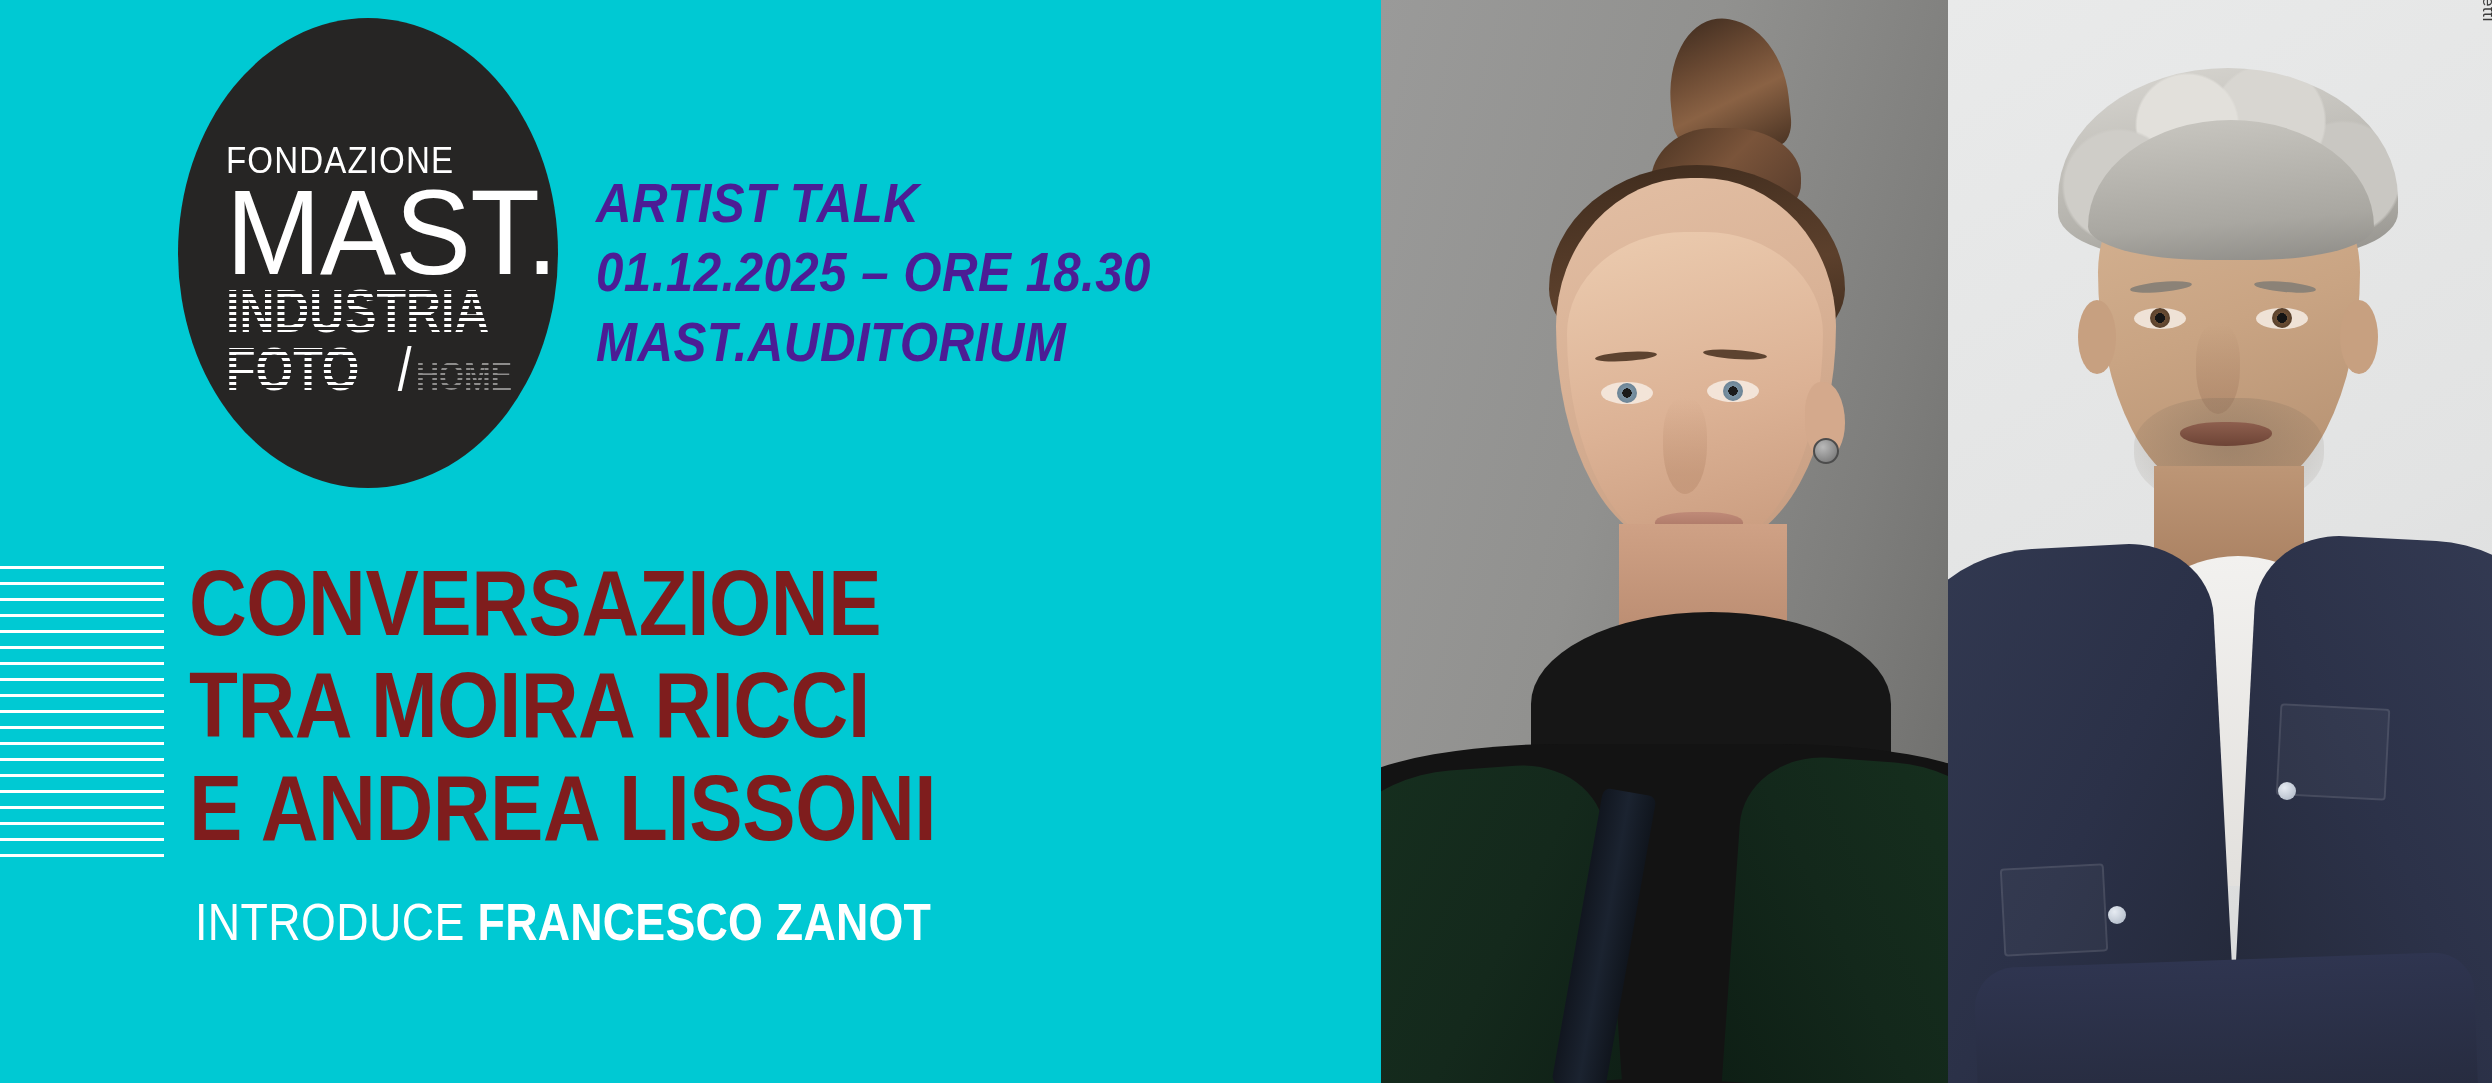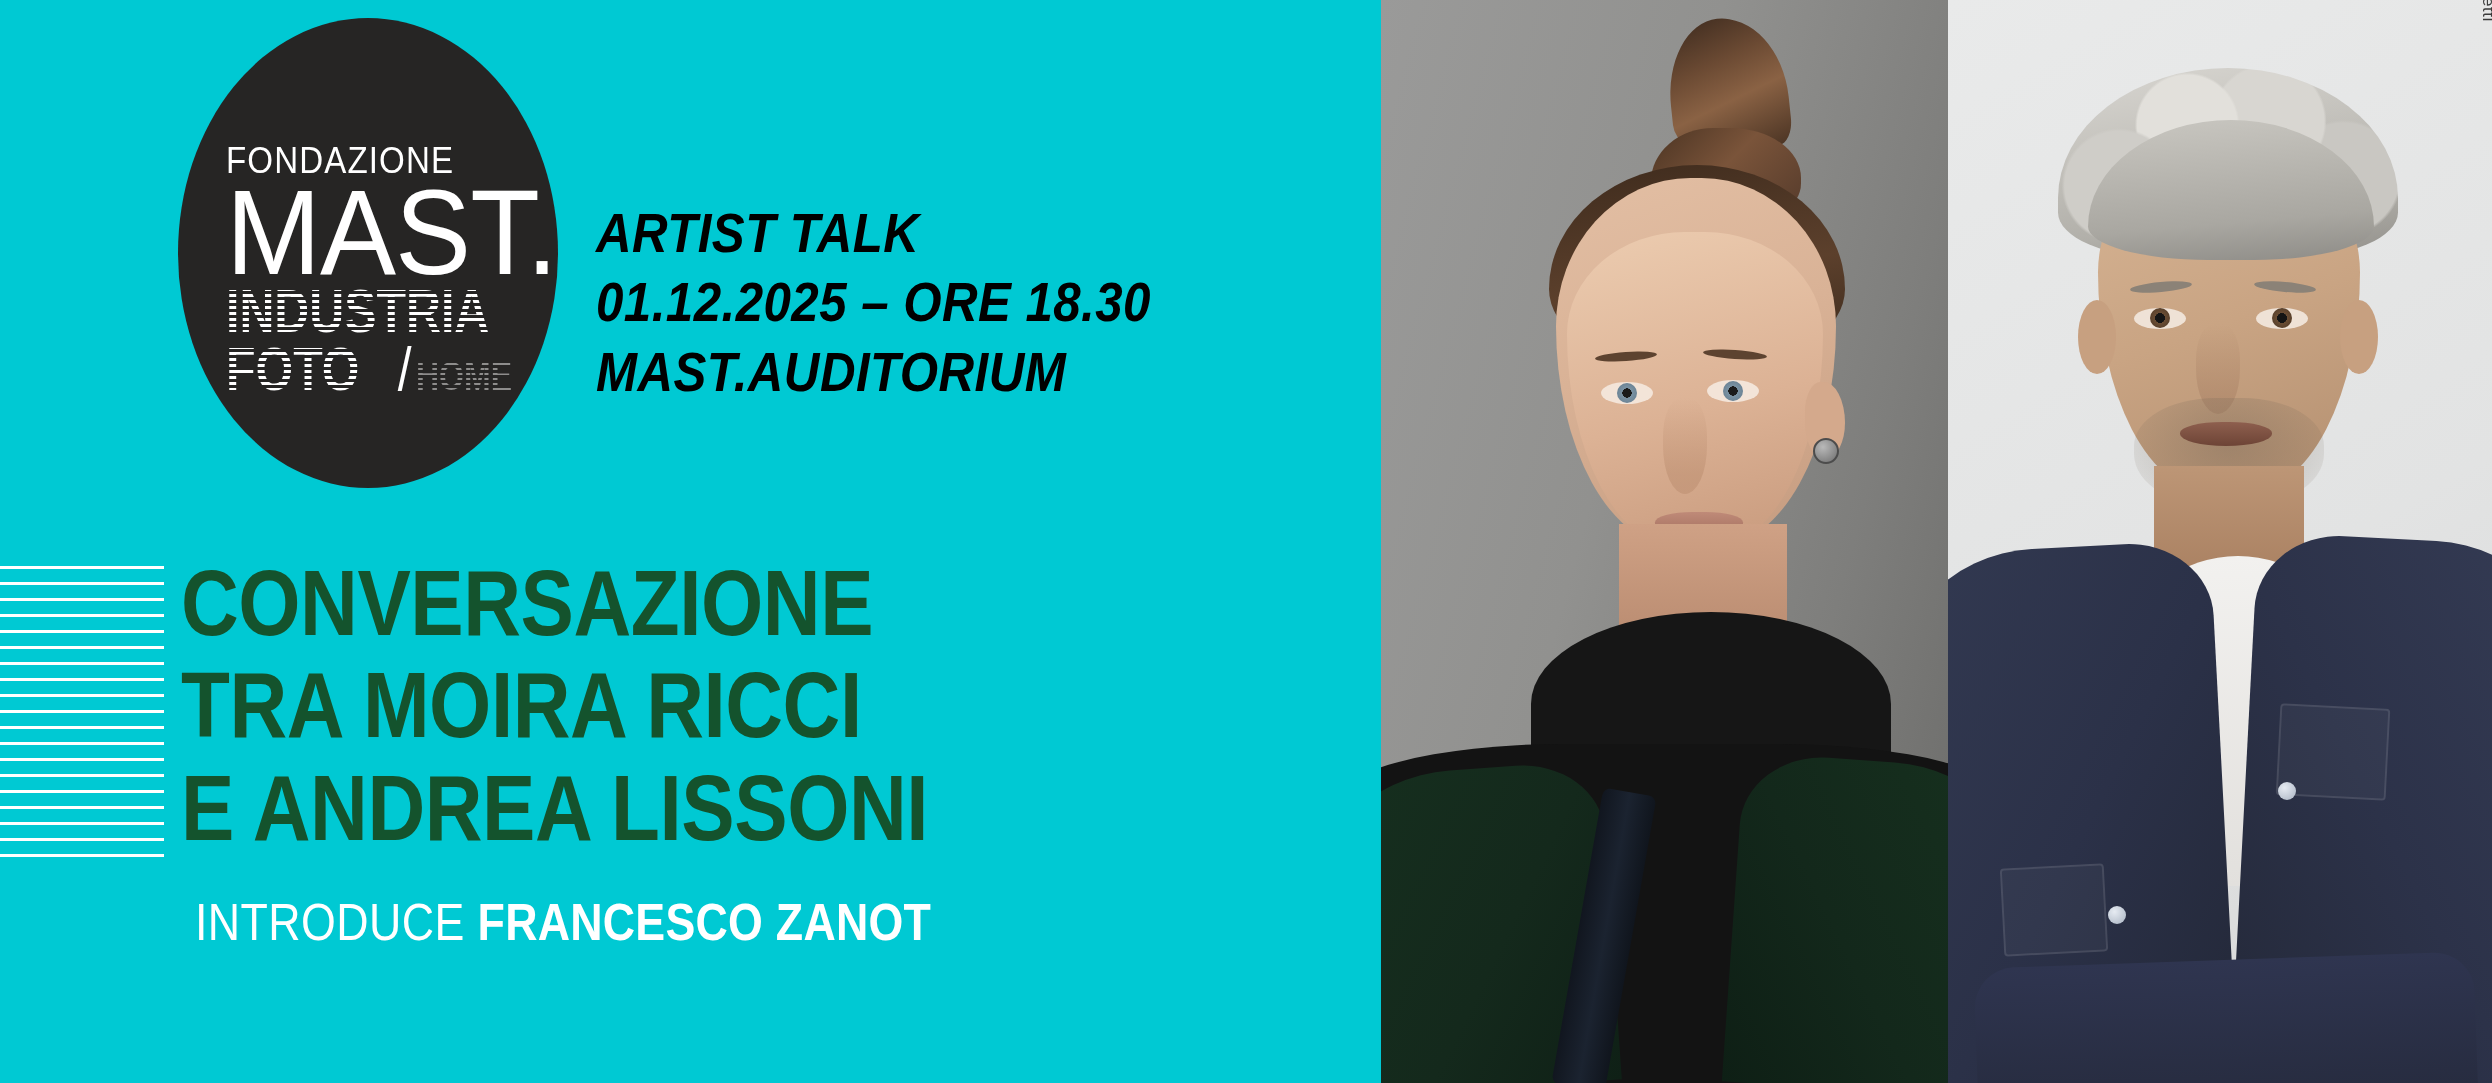--- a/index.html
+++ b/index.html
@@ -140,41 +140,41 @@
   }
   .logo-industria {
     font-size: 62px;
     margin-top: -2px;
   }
 
   
   .event-meta {
     position: absolute;
     left: 596px;
-    top: 198px;
-    color: #000000;
+    top: 168px;
+    color: #4c1d95;
   }
   .event-meta .line {
     font-family: "Liberation Sans Narrow", "Liberation Sans", sans-serif;
     font-weight: bold;
     font-style: italic;
     font-size: 56px;
     line-height: 1.24;
     letter-spacing: 0.5px;
     transform: scaleX(0.88);
     transform-origin: left center;
     white-space: nowrap;
   }
 
   
   .headline {
     position: absolute;
-    left: 181px;
+    left: 189px;
     top: 552px;
-    color: #14532d;
+    color: #7f1d1d;
   }
   .headline .h-line {
     font-family: "Liberation Sans Narrow", "Liberation Sans", sans-serif;
     font-weight: bold;
     font-size: 93px;
     line-height: 1.1;
     letter-spacing: -0.5px;
     transform: scaleX(0.86);
     transform-origin: left center;
     white-space: nowrap;

